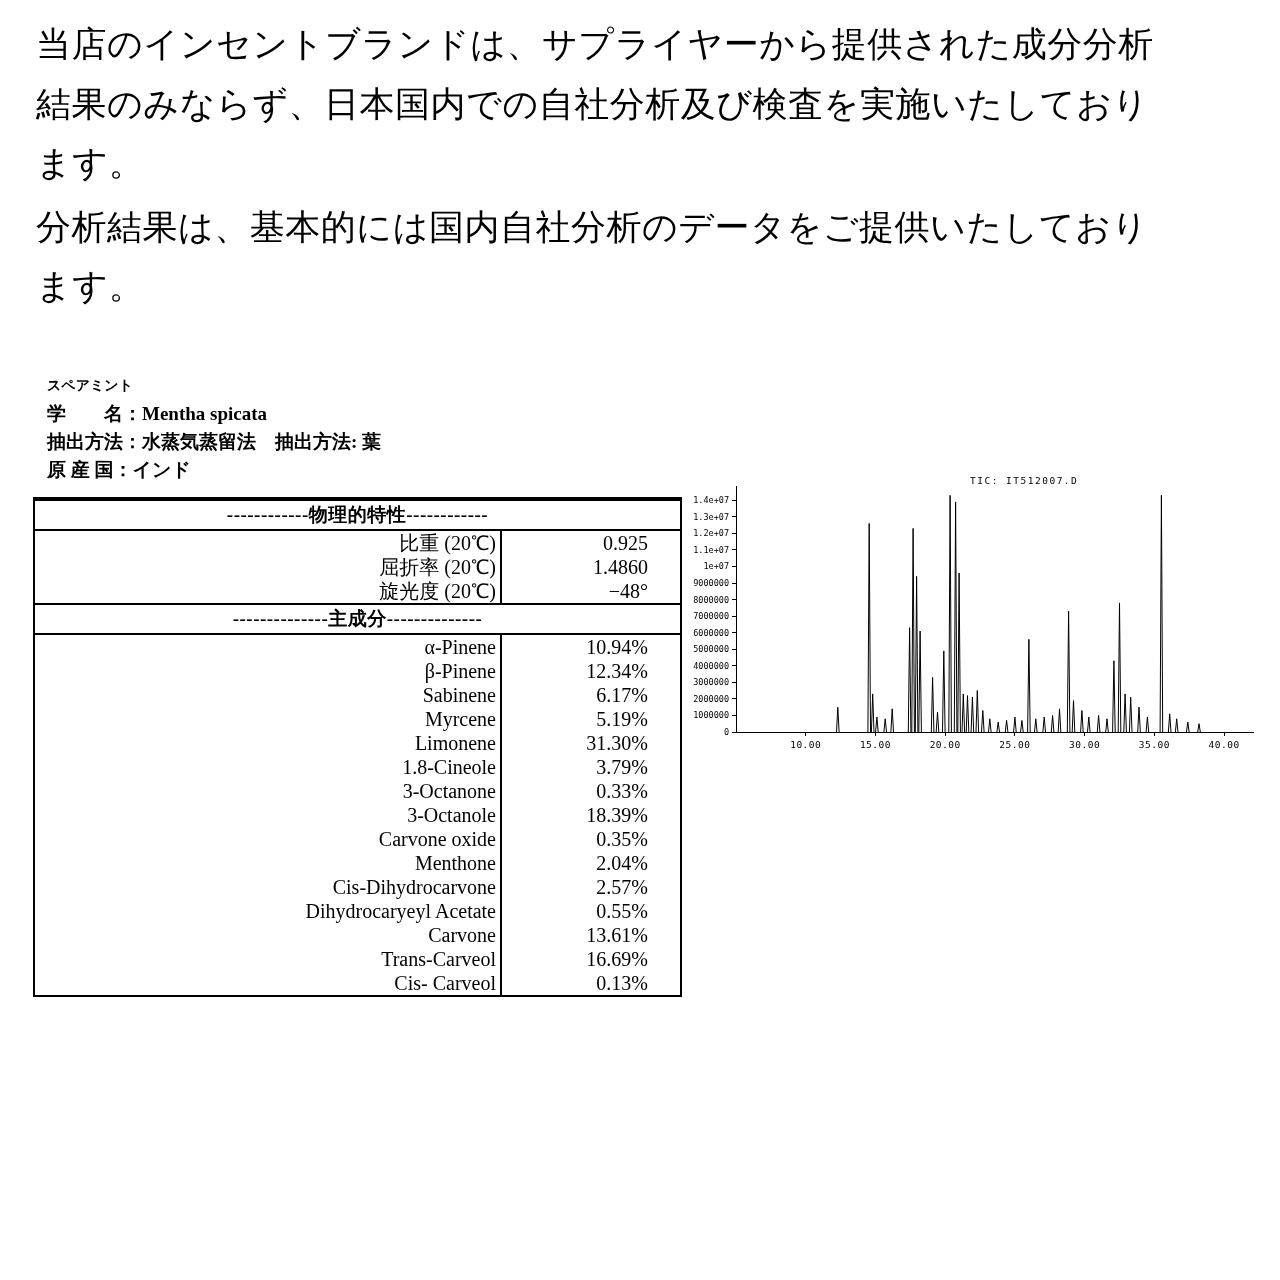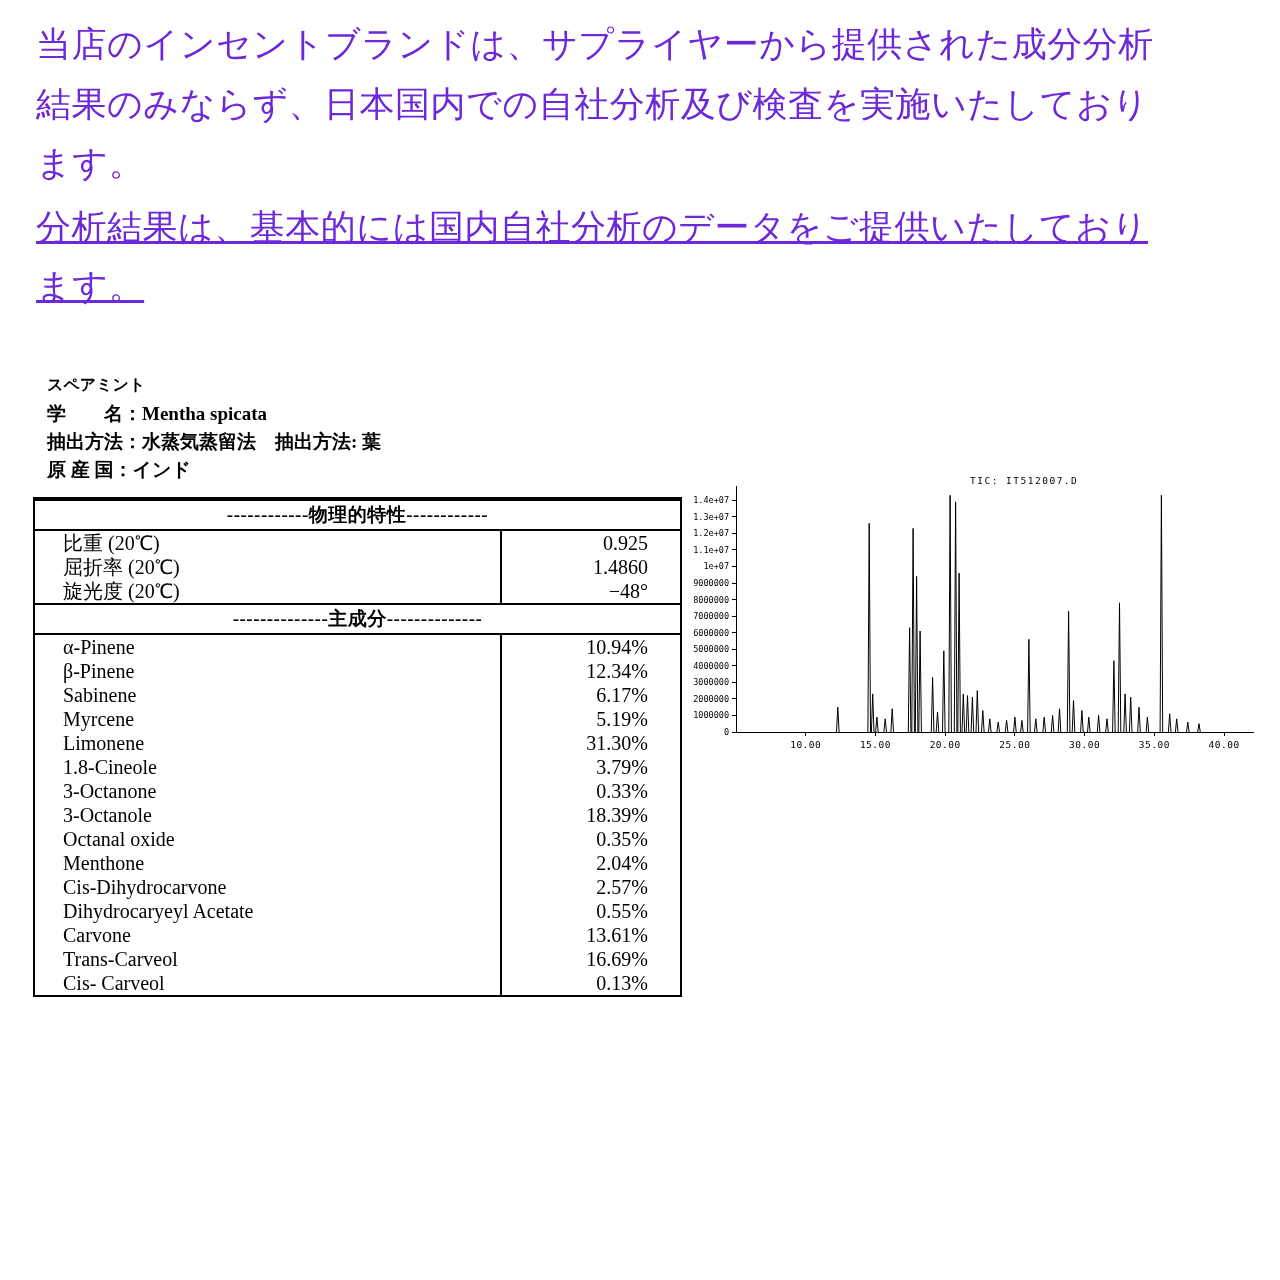--- a/index.html
+++ b/index.html
@@ -6,43 +6,43 @@
   html,body { background:#ffffff; }
   body {
     width:1280px; height:1280px;
     position:relative;
     font-family:"Liberation Sans", sans-serif;
     color:#000;
     overflow:hidden;
   }
   .intro {
     position:absolute; left:36px; top:14px; width:1120px;
-    font-size:35px; line-height:1.7; color:#6d28d9;
+    font-size:35px; line-height:1.7; color:#000000;
     letter-spacing:0.5px;
     word-break:break-all;
   }
   .intro p { margin:0; }
-  .intro p + p { margin-top:4px;text-decoration:underline; }
+  .intro p + p { margin-top:4px; }
 
   .product-info {
     position:absolute; left:47px; top:372px;
     font-family:"Liberation Serif", serif;
     font-size:19px; line-height:28px; font-weight:bold;
   }
-  .product-name { font-size:16px;font-family:Liberation Mono, monospace; }
+  .product-name { font-size:14px; }
   .latin { font-weight:bold; }
 
   table.spec-table {
     position:absolute; left:33px; top:497px; width:649px;
     border:2px solid #000;
     border-collapse:separate; border-spacing:0;
     font-family:"Liberation Serif", serif;
     font-size:20px;
   }
-  .spec-table td { padding:0; line-height:24px; vertical-align:middle; }
+  .spec-table td { padding:0; line-height:24px; vertical-align:middle;text-align:right; }
   .spec-table tr.section-header td {
     border-top:2px solid #000; border-bottom:2px solid #000;
     text-align:center; font-weight:bold; font-size:19px;
     padding:2px 0; letter-spacing:0.5px;
   }
   .spec-table td.name-cell { padding:0 4px 0 28px; }
   .spec-table td.value-cell {
     width:180px; border-left:2px solid #000;
     text-align:right; padding:0 32px 0 4px;
   }
@@ -119,21 +119,21 @@
       </tr>
       <tr>
         <td class="name-cell">3-Octanone</td>
         <td class="value-cell">0.33%</td>
       </tr>
       <tr>
         <td class="name-cell">3-Octanole</td>
         <td class="value-cell">18.39%</td>
       </tr>
       <tr>
-        <td class="name-cell">Octanal oxide</td>
+        <td class="name-cell">Carvone oxide</td>
         <td class="value-cell">0.35%</td>
       </tr>
       <tr>
         <td class="name-cell">Menthone</td>
         <td class="value-cell">2.04%</td>
       </tr>
       <tr>
         <td class="name-cell">Cis-Dihydrocarvone</td>
         <td class="value-cell">2.57%</td>
       </tr>

